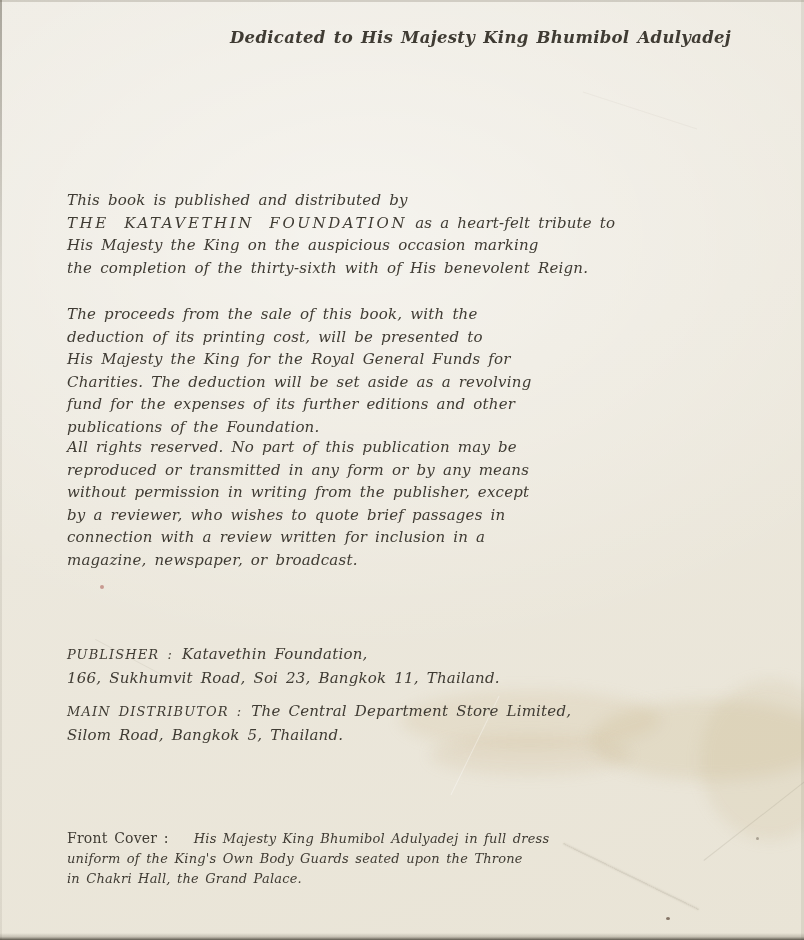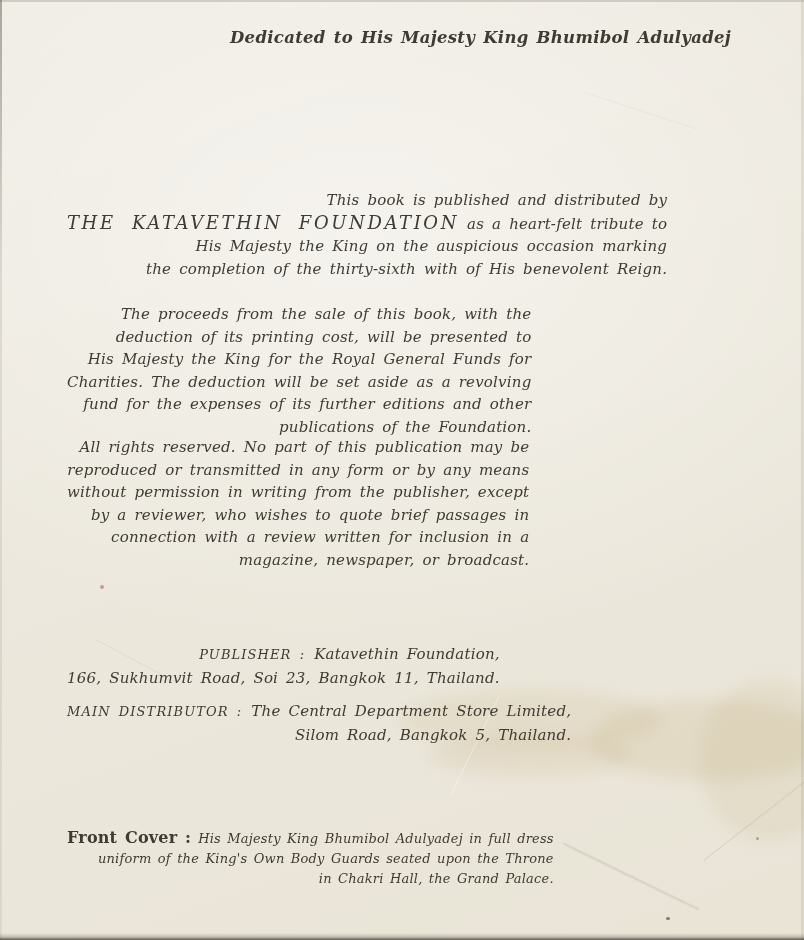--- a/index.html
+++ b/index.html
@@ -5,29 +5,28 @@
   html,body{margin:0;padding:0;background:#d8d4c8;}
   .page{
     position:relative;
     width:804px;height:940px;
     overflow:hidden;
     background:
       radial-gradient(ellipse 900px 600px at 45% 25%, rgba(255,255,255,0.45), rgba(255,255,255,0) 70%),
       linear-gradient(160deg, #efece4 0%, #ece8dd 45%, #e9e4d6 100%);
     font-family:"DejaVu Serif","Liberation Serif",serif;
     color:#3f3b33;
-    text-align:right;
   }
   .txt{position:absolute;font-style:italic;font-size:15px;line-height:22.5px;
        letter-spacing:0.2px;word-spacing:3px;white-space:pre-line;}
   .dedication{position:absolute;left:230px;top:28px;font-style:italic;font-weight:bold;
        font-size:16.5px;letter-spacing:0.3px;word-spacing:2px;}
-  .foundation{font-size:18px;letter-spacing:2.6px;word-spacing:8px;}
+  .foundation{font-size:15px;letter-spacing:2.6px;word-spacing:8px;}
   .label-caps{font-size:13px;letter-spacing:1.1px;margin-right:9px;}
-  .label-bold{font-style:normal;font-weight:bold;font-size:16px;margin-right:7px;letter-spacing:0.2px;}
+  .label-bold{font-style:normal;font-weight:normal;font-size:14px;margin-right:25px;letter-spacing:0.2px;}
   .frontcover{font-size:13px;line-height:20px;word-spacing:2px;}
   
   .stain{position:absolute;filter:blur(7px);border-radius:50%;pointer-events:none;}
   .stain-a{left:400px;top:690px;width:260px;height:60px;background:rgba(196,175,125,0.16);}
   .stain-b{left:590px;top:700px;width:240px;height:80px;background:rgba(196,175,125,0.20);}
   .stain-c{left:700px;top:680px;width:140px;height:160px;background:rgba(196,175,125,0.15);}
   .stain-d{left:430px;top:735px;width:200px;height:40px;background:rgba(188,165,115,0.14);}
   .crease{position:absolute;background:rgba(125,115,97,0.22);pointer-events:none;}
   .crease-1{left:556px;top:876px;width:150px;height:1px;transform:rotate(26deg);box-shadow:0 0 2px rgba(125,115,97,0.3);}
   .crease-2{left:690px;top:820px;width:130px;height:1px;transform:rotate(-38deg);opacity:.7;}

